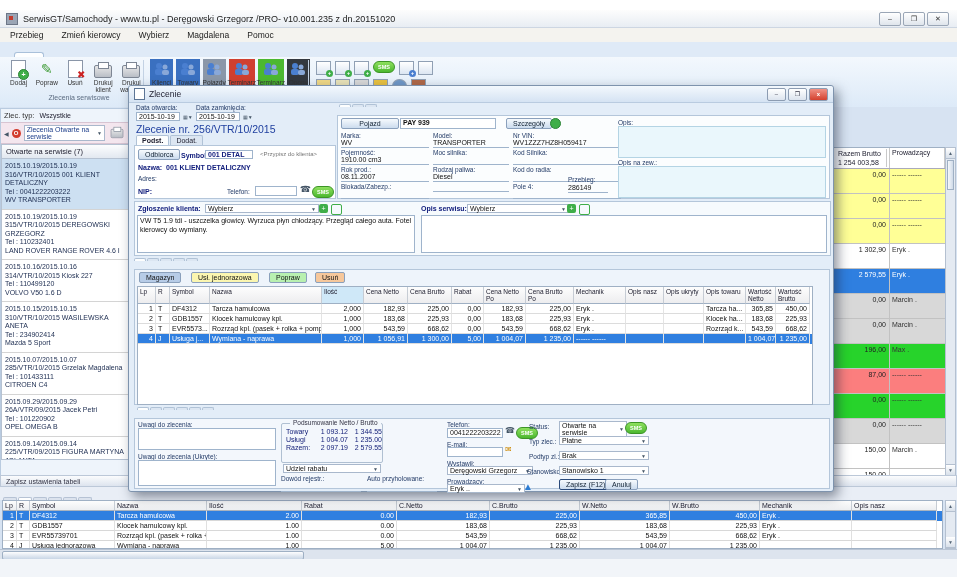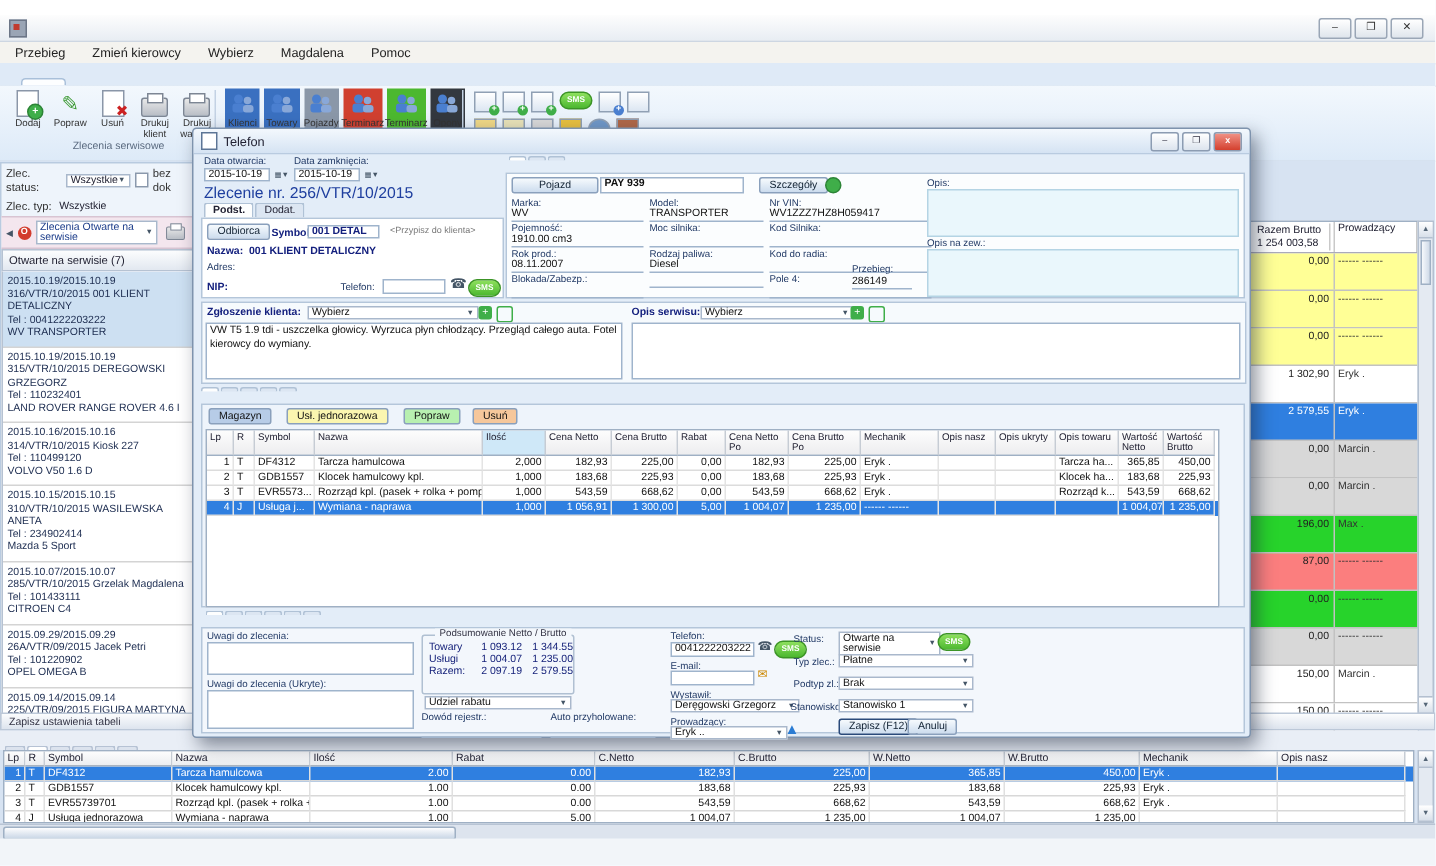--- a/index.html
+++ b/index.html
@@ -116,20 +116,21 @@
   .sumrow{display:grid;grid-template-columns:30px 32px 34px;font-size:7px;color:#16227a;padding:1px 0 0 4px;}
   .sumrow div:nth-child(2),.sumrow div:nth-child(3){text-align:right;}
 </style>
 </head>
 <body>
 
 <div class="screen">
 
   <div class="abs titlebar">
     <span class="appicon"></span>
+    <span>SerwisGT/Samochody  - www.tu.pl - Deręgowski Grzegorz /PRO- v10.001.235 z dn.20151020</span>
   </div>
   <div class="winbtns">
     <span class="winbtn">–</span>
     <span class="winbtn">❐</span>
     <span class="winbtn">✕</span>
   </div>
 
   <div class="abs menubar">
       <span>Przebieg</span>
       <span>Zmień kierowcy</span>
@@ -279,29 +280,20 @@
       <span class="smallic" style="background:#e8c040;"></span>
       <span class="smallic" style="background:#7098c8;border-radius:50%;"></span>
       <span class="smallic" style="background:#b06848;"></span>
     </div>
   </div>
 
   <div class="abs" style="left:0;top:107px;width:957px;height:470px;background:#d7e3f2;"></div>
 
   <div class="abs sidebar">
     <div class="srow">
-      <span class="slbl">Zlec. status:</span>
-      <span class="ddown">
-          <span>Wszystkie</span>
-          <span class="arrow">▼</span>
-        </span>
-      <span class="chk"></span>
-      <span class="slbl">bez dok</span>
-    </div>
-    <div class="srow">
       <span class="slbl">Zlec. typ:</span>
       <span class="ddown" style="border:none;background:none;">
           <span>Wszystkie</span>
         </span>
     </div>
     <div class="srow selrow">
       <span style="font-size:6px;color:#456;">◀</span>
       <span class="redo">O</span>
       <span class="ddown">
           <span style="color:#1c3d8a;">Zlecenia Otwarte na serwisie</span>
@@ -512,21 +504,21 @@
     <div class="varr" style="position:absolute;bottom:0;width:100%;">▼</div>
   </div>
   <div class="abs hscroll">
       <div class="hthumb"></div>
     </div>
   <div class="abs bottomfill"></div>
 
   <div class="abs dialog">
     <div class="dtitle">
       <span class="dico"></span>
-      <span>Telefon</span>
+      <span>Zlecenie</span>
     </div>
     <div class="dbtns">
       <span class="dbtn">–</span>
       <span class="dbtn">❐</span>
       <span class="dbtn close">x</span>
     </div>
 
     <div class="abs" style="left:5px;top:18px;width:203px;height:95px;">
       <span class="abs lbl" style="left:2px;top:0;">Data otwarcia:</span>
       <span class="abs lbl" style="left:62px;top:0;">Data zamknięcia:</span>

